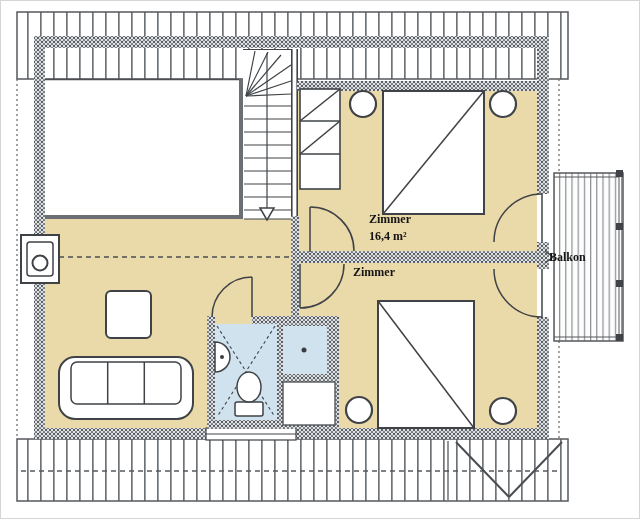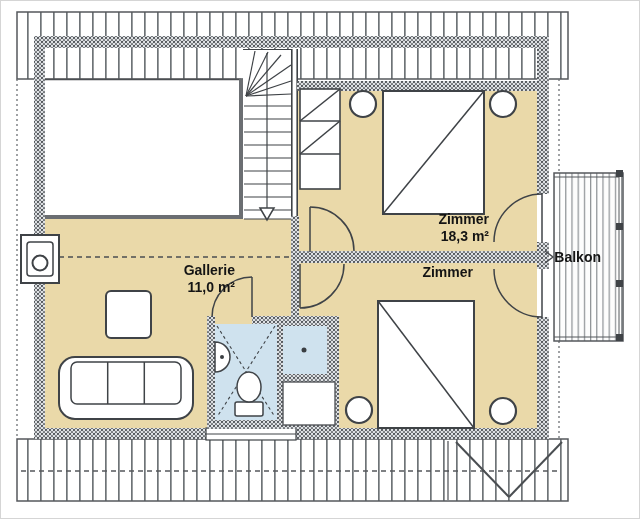--- a/index.html
+++ b/index.html
@@ -1,21 +1,21 @@
 <!DOCTYPE html>
 <html><head>
 <meta charset="utf-8">
 <style>
   html,body{margin:0;padding:0;background:#fff;}
   #stage{position:relative;width:640px;height:519px;background:#ffffff;
          border:1px solid #d5d5d5;box-sizing:border-box;overflow:hidden;
          font-family:"Liberation Sans", sans-serif;}
   #plan-svg{position:absolute;left:0;top:0;}
-  .room-label{position:absolute;text-align:right;font-weight:bold;
-              font-size:14px;line-height:17px;color:#141414;white-space:nowrap;}
+  .room-label{position:absolute;text-align:left;font-weight:bold;
+              font-size:12px;line-height:17px;color:#141414;white-space:nowrap;font-family:Liberation Serif, serif;}
 </style>
 </head>
 <body>
 
 <div id="stage">
 
 <svg id="plan-svg" width="640" height="519" viewBox="0 0 640 519">
   <defs>
     <pattern id="hatchV" width="13" height="10" patternUnits="userSpaceOnUse">
       <rect width="13" height="10" fill="#ffffff"></rect>
@@ -200,28 +200,24 @@
     <circle cx="502" cy="103" r="13" fill="#ffffff" stroke="#3f4347" stroke-width="2.2"></circle>
   </g>
   <g>
     <rect x="377" y="300" width="96" height="127" fill="#ffffff" stroke="#3f4347" stroke-width="2"></rect>
     <line x1="377" y1="300" x2="473" y2="427" stroke="#3f4347" stroke-width="1.5"></line>
     <circle cx="358" cy="409" r="13" fill="#ffffff" stroke="#3f4347" stroke-width="2.2"></circle>
     <circle cx="502" cy="410" r="13" fill="#ffffff" stroke="#3f4347" stroke-width="2.2"></circle>
   </g>
 </svg>
 
-<div class="room-label" style="left:114px;top:261px;width:120px;">
-  <div>Gallerie</div>
-  <div>11,0 m²</div>
-</div>
 
 <div class="room-label" style="left:368px;top:210px;width:120px;">
   <div>Zimmer</div>
-  <div>18,3 m²</div>
+  <div>16,4 m²</div>
 </div>
 
 <div class="room-label" style="left:352px;top:263px;width:120px;">
   <div>Zimmer</div>
 </div>
 
 <div class="room-label" style="left:548px;top:248px;width:52px;">
   <div>Balkon</div>
 </div>
 

